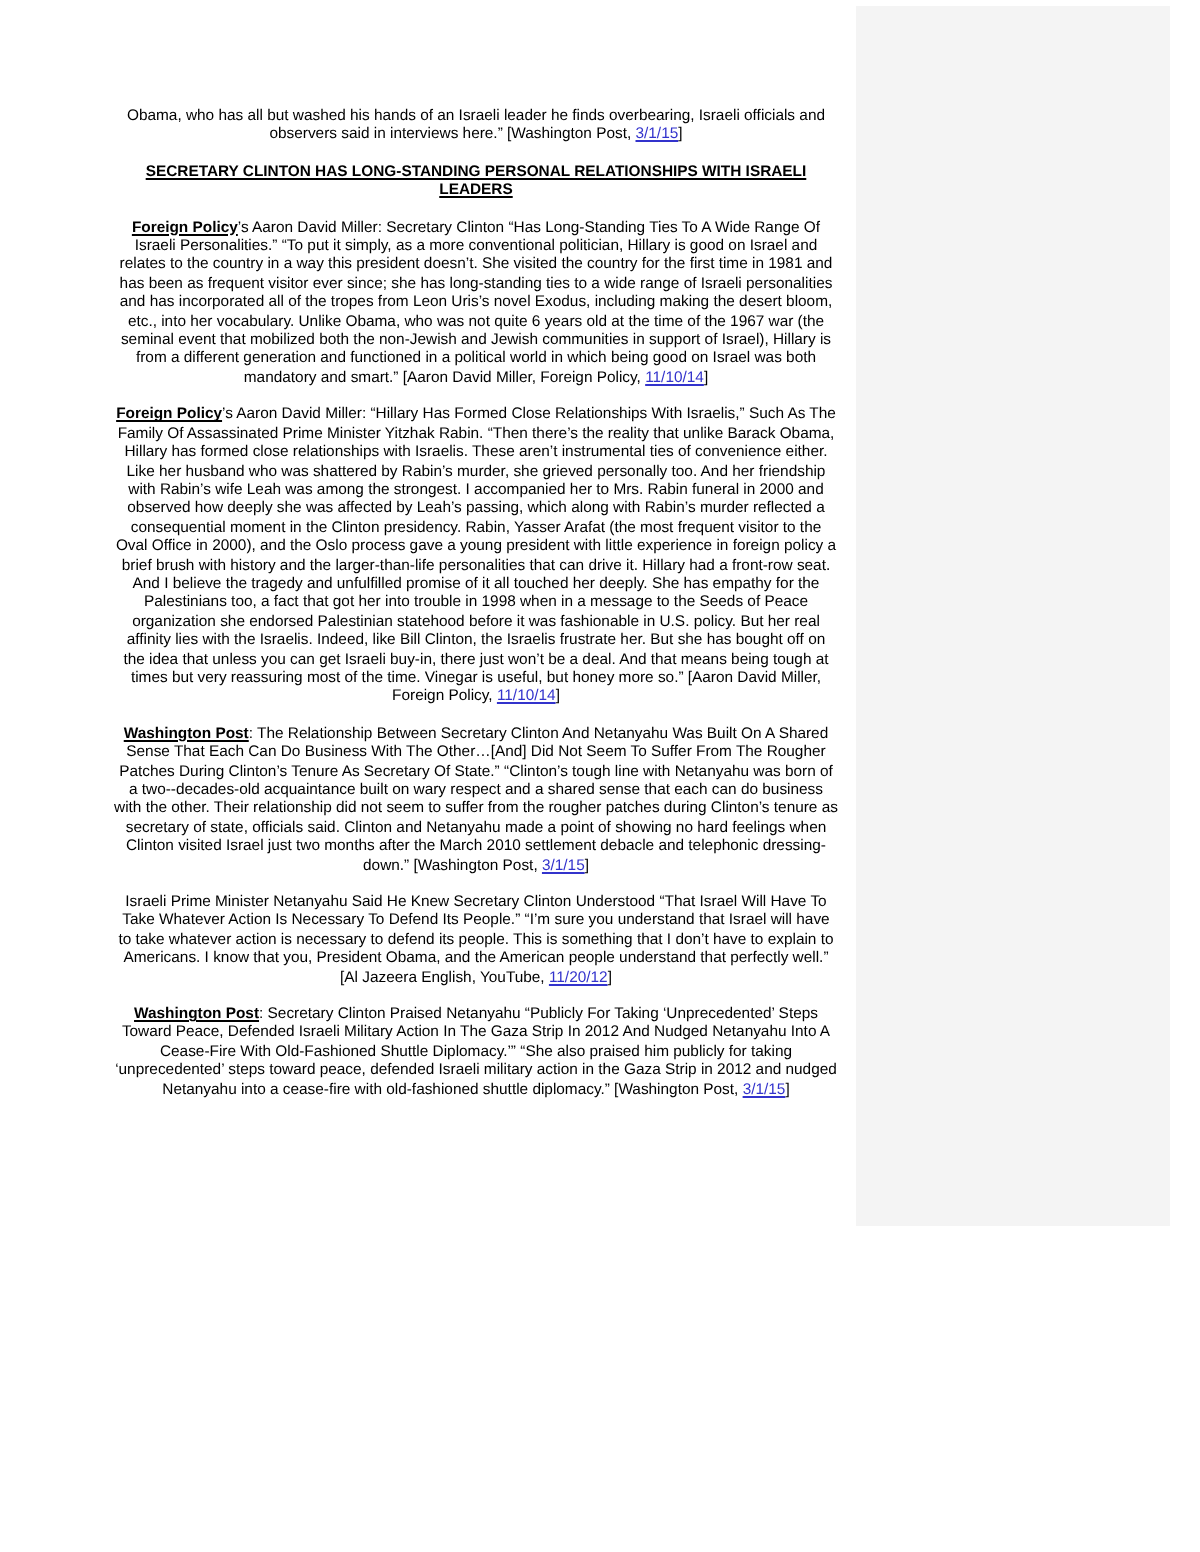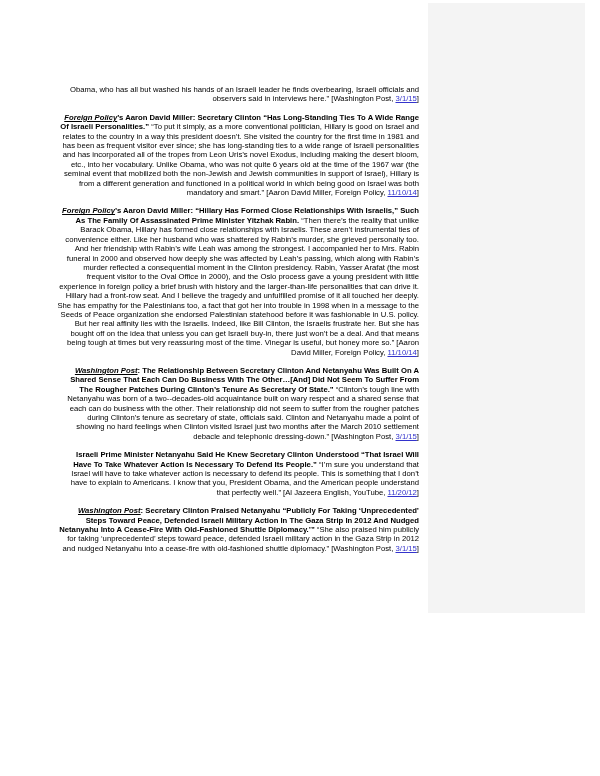--- a/index.html
+++ b/index.html
@@ -20,45 +20,45 @@
     height: 610px;
     background: var(--panel, #f4f4f4);
   }
   .doc {
     position: absolute;
     left: 57px;
     top: 53px;
     width: 362px;
     font-size: 7.7px;
     line-height: 9.4px;
-    text-align: right;
+    text-align: center;
     letter-spacing: 0;
-    margin-top: 32px;
   }
   .para, .heading {
     margin: 0 0 9px 0;
     padding: 0;
   }
   .heading {
     font-weight: bold;
     text-decoration: underline;
   }
   .seg-plain { font-weight: normal; }
-  .seg-bold { font-weight: bold; }
-  .seg-bold-underline { font-weight: bold; text-decoration: underline; font-style: italic; }
+  .seg-bold { font-weight: normal; }
+  .seg-bold-underline { font-weight: bold; text-decoration: underline; }
   .seg-link {
     color: var(--link, #3333cc);
     text-decoration: underline;
     cursor: pointer;
   }
 </style>
 </head>
 <body style="background: rgb(255, 255, 255); color: rgb(0, 0, 0);">
 
 <div class="side-panel"></div>
 <div class="doc">
     <p class="para"><span class="seg-plain">Obama, who has all but washed his hands of an Israeli leader he finds overbearing, Israeli officials and observers said in interviews here.” [Washington Post, </span><a class="seg-link">3/1/15</a><span class="seg-plain">]</span></p>
+    <p class="heading"><span class="seg-heading">SECRETARY CLINTON HAS LONG-STANDING PERSONAL RELATIONSHIPS WITH ISRAELI LEADERS</span></p>
     <p class="para"><span class="seg-bold-underline">Foreign Policy</span><span class="seg-bold">’s Aaron David Miller: Secretary Clinton “Has Long-Standing Ties To A Wide Range Of Israeli Personalities.”</span><span class="seg-plain"> “To put it simply, as a more conventional politician, Hillary is good on Israel and relates to the country in a way this president doesn’t. She visited the country for the first time in 1981 and has been as frequent visitor ever since; she has long-standing ties to a wide range of Israeli personalities and has incorporated all of the tropes from Leon Uris’s novel Exodus, including making the desert bloom, etc., into her vocabulary. Unlike Obama, who was not quite 6 years old at the time of the 1967 war (the seminal event that mobilized both the non-Jewish and Jewish communities in support of Israel), Hillary is from a different generation and functioned in a political world in which being good on Israel was both mandatory and smart.” [Aaron David Miller, Foreign Policy, </span><a class="seg-link">11/10/14</a><span class="seg-plain">]</span></p>
     <p class="para"><span class="seg-bold-underline">Foreign Policy</span><span class="seg-bold">’s Aaron David Miller: “Hillary Has Formed Close Relationships With Israelis,” Such As The Family Of Assassinated Prime Minister Yitzhak Rabin.</span><span class="seg-plain"> “Then there’s the reality that unlike Barack Obama, Hillary has formed close relationships with Israelis. These aren’t instrumental ties of convenience either. Like her husband who was shattered by Rabin’s murder, she grieved personally too. And her friendship with Rabin’s wife Leah was among the strongest. I accompanied her to Mrs. Rabin funeral in 2000 and observed how deeply she was affected by Leah’s passing, which along with Rabin’s murder reflected a consequential moment in the Clinton presidency. Rabin, Yasser Arafat (the most frequent visitor to the Oval Office in 2000), and the Oslo process gave a young president with little experience in foreign policy a brief brush with history and the larger-than-life personalities that can drive it. Hillary had a front-row seat. And I believe the tragedy and unfulfilled promise of it all touched her deeply. She has empathy for the Palestinians too, a fact that got her into trouble in 1998 when in a message to the Seeds of Peace organization she endorsed Palestinian statehood before it was fashionable in U.S. policy. But her real affinity lies with the Israelis. Indeed, like Bill Clinton, the Israelis frustrate her. But she has bought off on the idea that unless you can get Israeli buy-in, there just won’t be a deal. And that means being tough at times but very reassuring most of the time. Vinegar is useful, but honey more so.” [Aaron David Miller, Foreign Policy, </span><a class="seg-link">11/10/14</a><span class="seg-plain">]</span></p>
     <p class="para"><span class="seg-bold-underline">Washington Post</span><span class="seg-bold">: The Relationship Between Secretary Clinton And Netanyahu Was Built On A Shared Sense That Each Can Do Business With The Other…[And] Did Not Seem To Suffer From The Rougher Patches During Clinton’s Tenure As Secretary Of State.”</span><span class="seg-plain"> “Clinton’s tough line with Netanyahu was born of a two--decades-old acquaintance built on wary respect and a shared sense that each can do business with the other. Their relationship did not seem to suffer from the rougher patches during Clinton’s tenure as secretary of state, officials said. Clinton and Netanyahu made a point of showing no hard feelings when Clinton visited Israel just two months after the March 2010 settlement debacle and telephonic dressing-down.” [Washington Post, </span><a class="seg-link">3/1/15</a><span class="seg-plain">]</span></p>
     <p class="para"><span class="seg-bold">Israeli Prime Minister Netanyahu Said He Knew Secretary Clinton Understood “That Israel Will Have To Take Whatever Action Is Necessary To Defend Its People.”</span><span class="seg-plain"> “I’m sure you understand that Israel will have to take whatever action is necessary to defend its people. This is something that I don’t have to explain to Americans. I know that you, President Obama, and the American people understand that perfectly well.” [Al Jazeera English, YouTube, </span><a class="seg-link">11/20/12</a><span class="seg-plain">]</span></p>
     <p class="para"><span class="seg-bold-underline">Washington Post</span><span class="seg-bold">: Secretary Clinton Praised Netanyahu “Publicly For Taking ‘Unprecedented’ Steps Toward Peace, Defended Israeli Military Action In The Gaza Strip In 2012 And Nudged Netanyahu Into A Cease-Fire With Old-Fashioned Shuttle Diplomacy.’”</span><span class="seg-plain"> “She also praised him publicly for taking ‘unprecedented’ steps toward peace, defended Israeli military action in the Gaza Strip in 2012 and nudged Netanyahu into a cease-fire with old-fashioned shuttle diplomacy.” [Washington Post, </span><a class="seg-link">3/1/15</a><span class="seg-plain">]</span></p>
   </div>
 
 </body></html>

